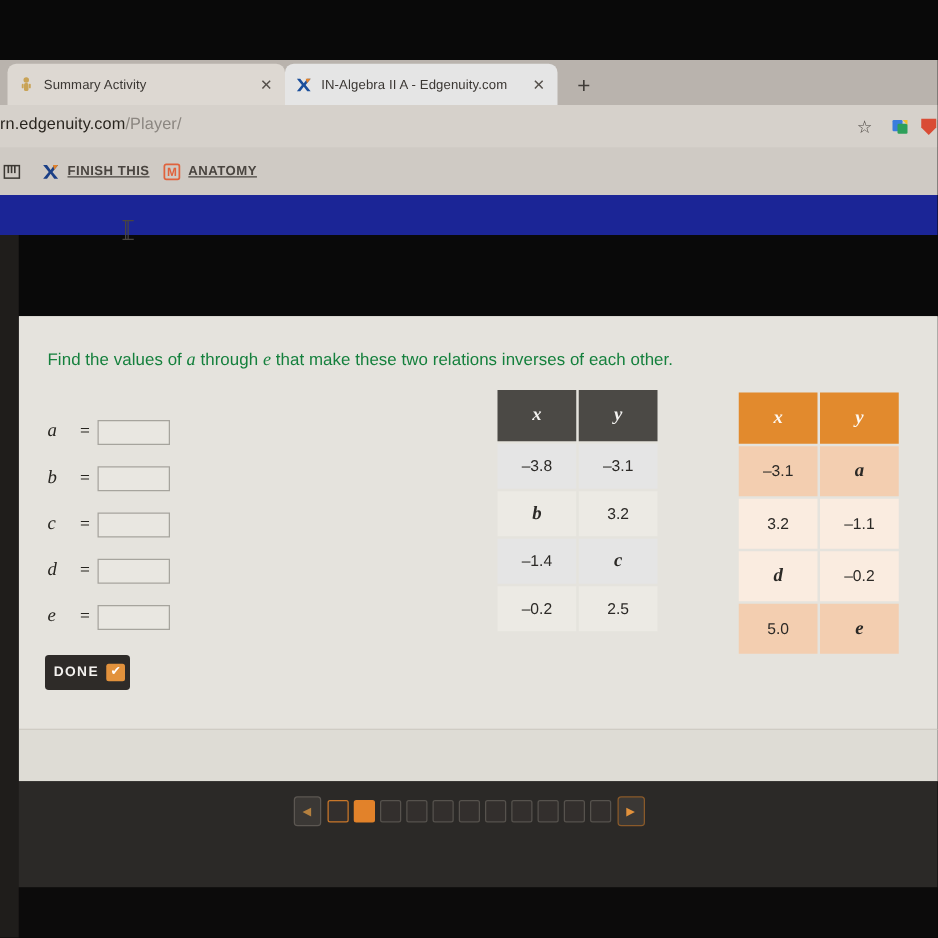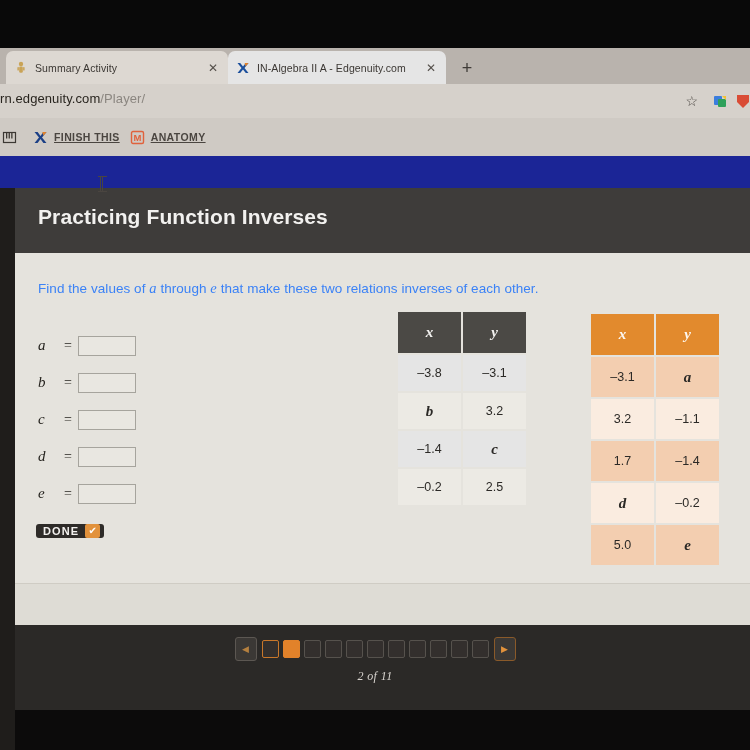--- a/index.html
+++ b/index.html
@@ -99,21 +99,21 @@
   .card{
     position:absolute;left:15px;right:0;top:253px;height:372px;
     background:#e2e0da;
     box-shadow:0 1px 0 rgba(0,0,0,.2);
   }
   .card-inner{position:absolute;left:0;right:0;top:0;height:330px;background:#e5e3dd;}
   .card-foot{position:absolute;left:0;right:0;top:330px;bottom:0;background:#dedcd5;border-top:1px solid #cfccc4;}
 
   .prompt{
     position:absolute;left:23px;top:27px;
-    font-size:13.5px;color:#3b82f6;letter-spacing:.05px;text-align:center;
+    font-size:13.5px;color:#15803d;letter-spacing:.05px;text-align:center;
   }
   .prompt i{font-family:"Liberation Serif",serif;font-style:italic;font-size:14.5px;}
 
   
   .fields{position:absolute;left:23px;top:74px;}
   .frow{display:flex;align-items:center;height:37px;}
   .flabel{
     width:26px;font-family:"Liberation Serif",serif;font-style:italic;
     font-size:15px;color:#26241f;text-align:left;
   }
@@ -127,21 +127,21 @@
     position:absolute;left:100px;top:176px;width:1px;height:16px;
     border-left:1px solid #4a4540;border-right:1px solid #4a4540;
   }
   .caret:before,.caret:after{
     content:"";position:absolute;left:-3px;width:9px;height:1px;background:#4a4540;
   }
   .caret:before{top:0;} .caret:after{bottom:0;}
 
   .done{
     position:absolute;left:36px;top:524px;
-    background:#2e2b28;border-radius:3px;height:14px;
+    background:#2e2b28;border-radius:3px;height:28px;
     display:flex;align-items:center;padding:0 4px 0 7px;gap:6px;
   }
   .done-txt{color:#f3f1ee;font-size:11px;font-weight:bold;letter-spacing:1.1px;}
   .done-chk{
     width:15px;height:14px;background:#e2923c;border-radius:2px;
     color:#fff;font-size:10px;line-height:14px;text-align:center;
   }
 
   
   table{border-collapse:separate;border-spacing:2px;}
@@ -275,23 +275,20 @@
               <text x="7.5" y="11.2" font-family="Liberation Sans, sans-serif" font-size="9.5" font-weight="bold" fill="#e0623c" text-anchor="middle">M</text>
             </svg>
         </span>
         <span class="bm-label">ANATOMY</span>
       </div>
     </div>
   </div>
 
   <div class="bluebar"></div>
 
-  <div class="apphead">
-    <h1>Practicing Function Inverses</h1>
-  </div>
 
   <div class="leftdark"></div>
 
   <div class="card">
     <div class="card-inner"></div>
     <div class="card-foot"></div>
   </div>
 
   <div class="prompt" style="position:absolute;left:38px;top:280px;"><span>Find the values of </span><i>a</i><span> through </span><i>e</i><span> that make these two relations inverses of each other.</span></div>
 
@@ -366,24 +363,20 @@
       </thead>
     <tbody>
       <tr class="r-dark">
         <td>–3.1</td>
         <td class="var">a</td>
       </tr>
       <tr class="r-light">
         <td>3.2</td>
         <td>–1.1</td>
       </tr>
-      <tr class="r-dark">
-        <td>1.7</td>
-        <td>–1.4</td>
-      </tr>
       <tr class="r-light">
         <td class="var">d</td>
         <td>–0.2</td>
       </tr>
       <tr class="r-dark">
         <td>5.0</td>
         <td class="var">e</td>
       </tr>
     </tbody>
   </table>
@@ -399,17 +392,16 @@
           <div class="dot"></div>
           <div class="dot"></div>
           <div class="dot"></div>
           <div class="dot"></div>
           <div class="dot"></div>
           <div class="dot"></div>
           <div class="dot"></div>
         </div>
       <div class="arrow next">▶</div>
     </div>
-    <div class="pagelabel">2 of 11</div>
   </div>
 
   <div class="bottomdark"></div>
 </div>
 
 </body></html>

